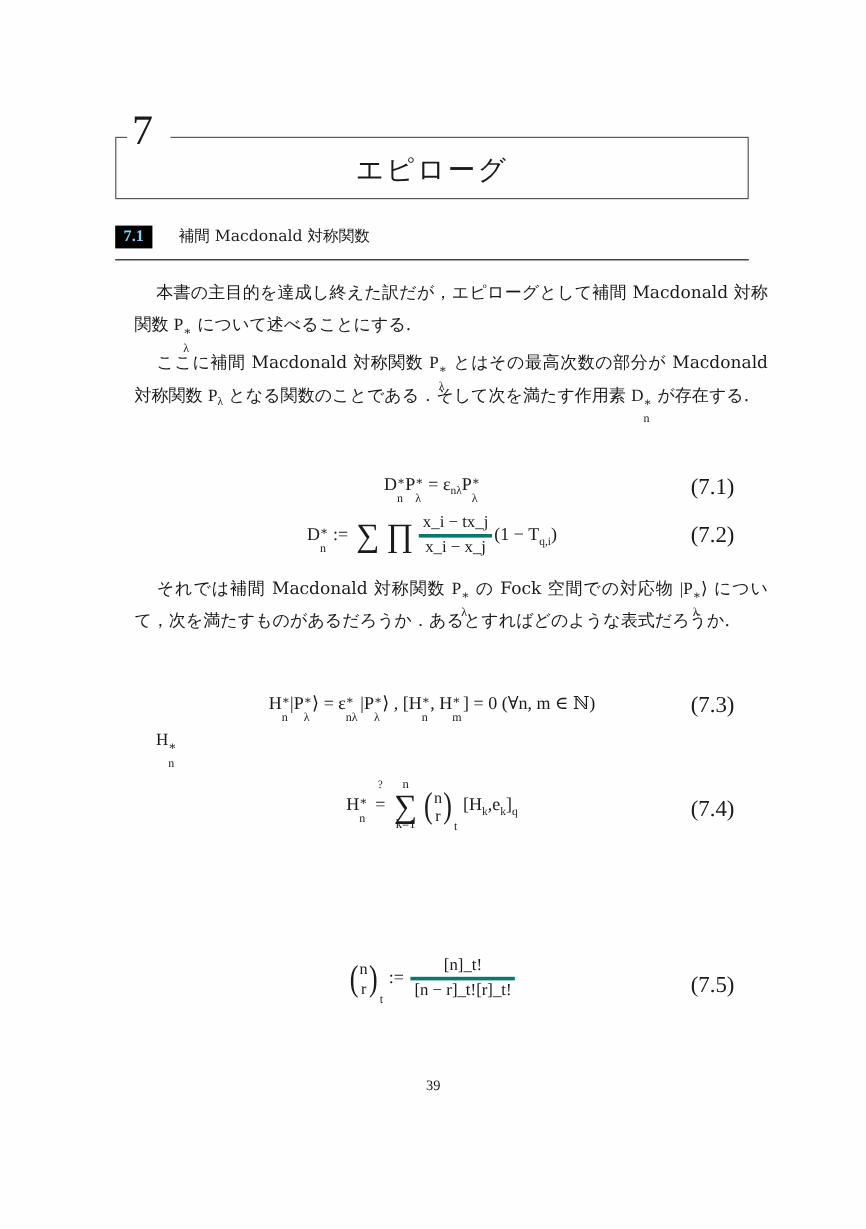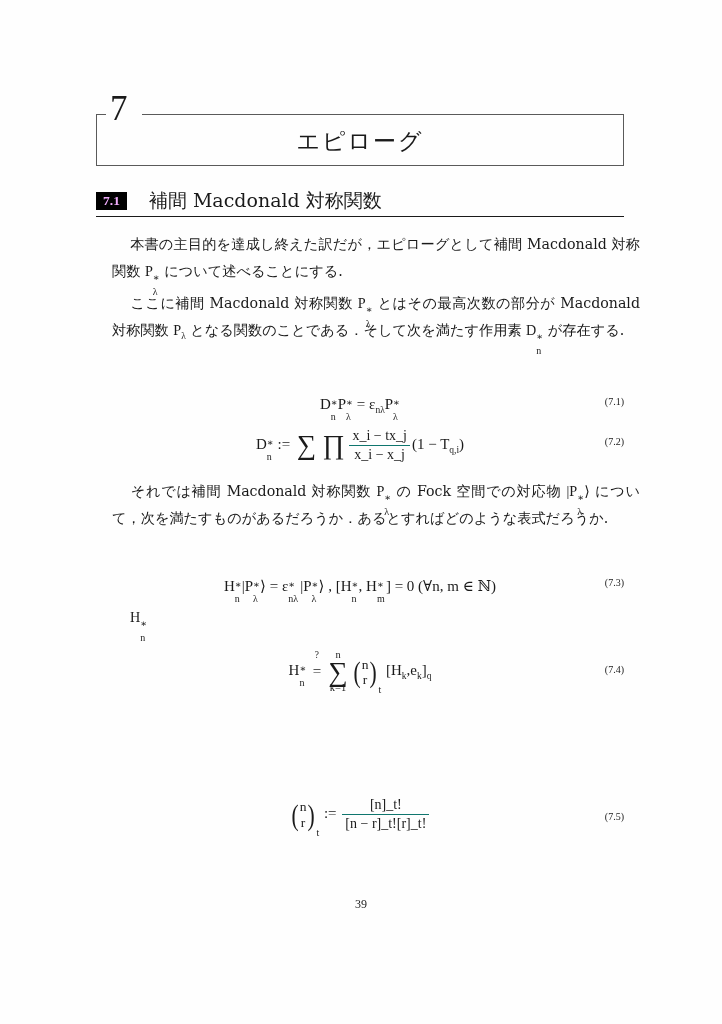--- a/index.html
+++ b/index.html
@@ -71,32 +71,32 @@
   .section-head {
     position: absolute;
     left: 96px;
     top: 188px;
     width: 528px;
     height: 30px;
   }
   .section-badge {
     display: inline-block;
     background: #000000;
-    color: #f0abfc;
+    color: #7dd3fc;
     font-size: 13.5px;
     font-weight: bold;
     padding: 2px 7px 3px 7px;
     line-height: 1;
     vertical-align: middle;
     font-family: "Liberation Serif", "DejaVu Serif", serif;
   }
   .section-title {
     display: inline-block;
     margin-left: 22px;
-    font-size: 19px;
+    font-size: 13px;
     vertical-align: middle;
     font-family: "DejaVu Serif", "Liberation Serif", serif;
   }
   .section-rule {
     position: absolute;
     left: 96px;
     top: 216px;
     width: 528px;
     height: 1px;
     background: #1a1a1a;
@@ -155,37 +155,37 @@
   }
   .eq-body {
     position: absolute;
     left: 0;
     right: 0;
     text-align: center;
     white-space: nowrap;
   }
   .eq-num {
     position: absolute;
-    right: 0;
+    right: 12px;
     top: 0;
-    font-size: 10px;
+    font-size: 19px;
   }
 
   
   .frac {
     display: inline-block;
     vertical-align: middle;
     text-align: center;
     position: relative;
     margin: 0 2px;
   }
   .frac .num {
     display: block;
     padding: 0 3px 1px 3px;
-    border-bottom: 1px solid #0f766e;
+    border-bottom: 3px solid #0f766e;
     font-size: 14px;
   }
   .frac .den {
     display: block;
     padding: 1px 3px 0 3px;
     font-size: 14px;
   }
 
   
   .bigop {

